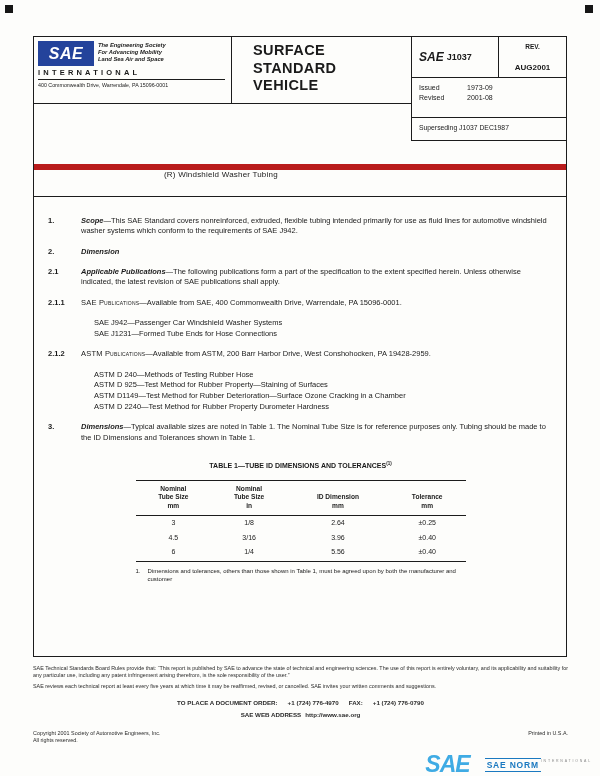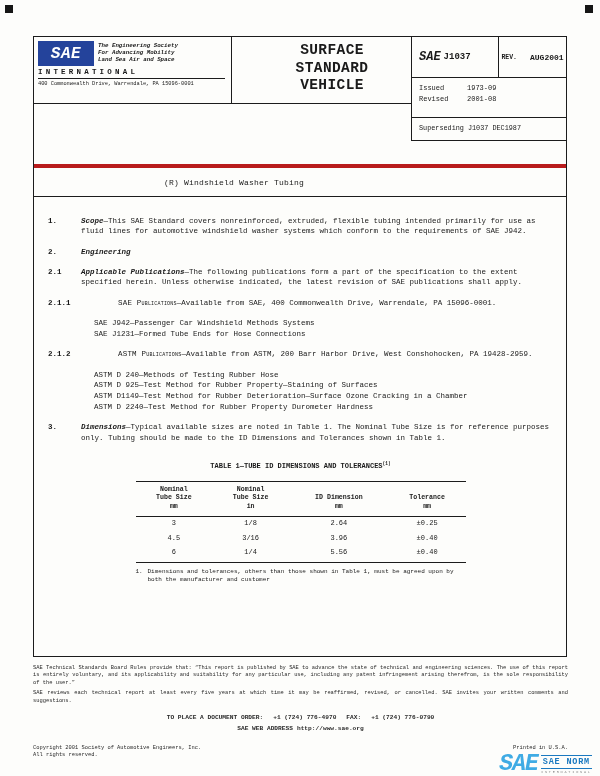--- a/index.html
+++ b/index.html
@@ -1,19 +1,19 @@
 <!DOCTYPE html>
 <html><head>
 <meta charset="utf-8">
 <style>
   * { margin:0; padding:0; box-sizing:border-box; }
   html,body { background:#e8e8e8; }
   .page {
     position:relative; width:600px; height:776px; background:#fdfdfb;
-    font-family:Liberation Mono, monospace; color:#1a1a1a; overflow:hidden;
+    font-family:Liberation Sans, sans-serif; color:#1a1a1a; overflow:hidden;
     margin:0 auto;
   }
   .scan-mark { position:absolute; width:8px; height:8px; background:#161616; }
   .scan-mark.tl { left:5px; top:5px; }
   .scan-mark.tr { right:7px; top:5px; }
 
   .frame { position:absolute; left:33px; top:36px; width:534px; height:621px; border:1px solid #1c1c1c; }
 
   
   .h-left { position:absolute; left:0; top:0; width:198px; height:67px;
@@ -21,47 +21,47 @@
   .logo-row { display:flex; gap:4px; }
   .sae-logo { width:56px; height:25px; background:#24439b; color:#fff; font-style:italic;
     font-weight:bold; font-size:16px; display:flex; align-items:center; justify-content:center; letter-spacing:.5px; }
   .society { font-size:5.8px; font-weight:bold; font-style:italic; line-height:1.25; padding-top:1px; }
   .intl { font-size:7.5px; font-weight:bold; letter-spacing:3.2px; margin-top:2px;
     border-bottom:1px solid #1c1c1c; padding-bottom:2px; }
   .addr { font-size:5.3px; margin-top:2px; }
 
   .h-center { position:absolute; left:198px; top:0; width:179px; height:67px;
     border-bottom:1px solid #1c1c1c; padding:5px 0 0 21px; }
-  .doc-type { font-size:14.5px; font-weight:bold; line-height:1.22; letter-spacing:.4px;text-align:center; }
+  .doc-type { font-size:14.5px; font-weight:bold; line-height:1.22; letter-spacing:.4px; }
 
   .h-right { position:absolute; left:377px; top:0; right:0; height:104px; border-left:1px solid #1c1c1c; font-size:7px; }
   .hr-row1 { height:41px; border-bottom:1px solid #1c1c1c; display:flex; }
   .code-cell { width:87px; border-right:1px solid #1c1c1c; display:flex; align-items:center; padding-left:7px; }
   .code-sae { font-style:italic; font-weight:bold; font-size:12px; }
   .code-num { font-weight:bold; font-size:9px; margin-left:3px; }
-  .rev-cell { flex:1; display:flex; flex-direction:row; align-items:center; justify-content:center; gap:13px; }
+  .rev-cell { flex:1; display:flex; flex-direction:column; align-items:center; justify-content:center; gap:13px; }
   .rev-label { font-size:6.5px; font-weight:bold; }
   .rev-value { font-size:8px; font-weight:bold; }
   .hr-row2 { height:40px; border-bottom:1px solid #1c1c1c; padding:6px 0 0 7px; }
   .meta-row { display:flex; margin-bottom:3px; }
   .meta-label { width:48px; }
   .hr-row3 { height:23px; border-bottom:1px solid #1c1c1c; padding:6px 0 0 7px; font-size:6.8px; }
 
   .title-box { position:absolute; left:0; right:0; top:127px; height:33px;
-    border-top:4px solid #b91c1c; border-bottom:1px solid #1c1c1c;
-    display:flex; align-items:center; padding-left:130px; font-size:8px; letter-spacing:.2px; }
+    border-top:6px solid #b91c1c; border-bottom:1px solid #1c1c1c;
+    display:flex; padding-left:130px; font-size:8px; letter-spacing:.2px; }
 
   
   .docbody { position:absolute; left:0; right:0; top:160px; bottom:0; padding:19px 13px 0 14px;
     font-size:7.5px; line-height:1.38; }
   .para { display:flex; margin-bottom:10px; }
   .pnum { flex:0 0 33px; font-weight:bold; }
   .ptext { flex:1; }
   .lead { font-weight:bold; font-style:italic; }
-  .lead-caps { font-variant:small-caps; letter-spacing:.2px;margin-left:37px; }
+  .lead-caps { font-variant:small-caps; letter-spacing:.2px; }
   .pub-list { margin:0 0 10px 46px; }
   .pub-item { line-height:1.42; }
 
   .table-block { margin-top:18px; }
   .tbl-title { text-align:center; font-size:7px; font-weight:bold; margin-bottom:9px; }
   .tbl-title sup { font-size:4.5px; }
   table.tbl { margin:0 auto; border-collapse:collapse; width:330px; }
   .tbl th { border-top:1px solid #1c1c1c; border-bottom:1px solid #1c1c1c;
     font-size:6.6px; font-weight:bold; padding:4px 2px; line-height:1.3; vertical-align:bottom; text-align:center; }
   .tbl td { font-size:7px; text-align:center; padding:2.5px 2px; }
@@ -75,21 +75,21 @@
   .legal p { margin:0 0 3.5px 0; text-align:justify; }
   .order-line, .web-line { text-align:center; font-size:6.2px; font-weight:bold; }
   .order-line { margin-top:9px; }
   .order-line span { margin:0 5px; }
   .web-line { margin-top:3px; }
   .web-line span { margin:0 2px; }
   .bottom-row { display:flex; justify-content:space-between; margin-top:11px; }
 
   .norm-logo { position:absolute; right:8px; bottom:1px; display:flex; align-items:center; gap:3px; }
   .norm-sae { font-size:23px; font-weight:bold; font-style:italic; color:#3fabe4; line-height:.9; letter-spacing:-1px; }
-  .norm-right { display:flex; flex-direction:column; }
+  .norm-right { display:flex; flex-direction:row;margin-left:12px; }
   .norm-name { color:#1b79c0; font-weight:bold; font-size:8.5px; letter-spacing:.8px;
     border-top:1px solid #1b79c0; border-bottom:1px solid #1b79c0; padding:1px 2px; }
   .norm-sub { font-size:3.5px; color:#8a8a8a; letter-spacing:1.8px; margin-top:1px; text-align:center; }
 </style>
 </head>
 <body>
 
 <div class="page">
   <div class="scan-mark tl"></div>
   <div class="scan-mark tr"></div>
@@ -147,35 +147,35 @@
 
     <div class="docbody">
 
       <div class="para">
         <span class="pnum">1.</span>
         <span class="ptext"><span class="lead">Scope</span><span>—This SAE Standard covers nonreinforced, extruded, flexible tubing intended primarily for use as fluid lines for automotive windshield washer systems which conform to the requirements of SAE J942.</span></span>
       </div>
 
       <div class="para">
         <span class="pnum">2.</span>
-        <span class="ptext"><span class="lead">Engineering</span></span>
+        <span class="ptext"><span class="lead">Dimension</span></span>
       </div>
 
       <div class="para">
         <span class="pnum">2.1</span>
         <span class="ptext"><span class="lead">Applicable Publications</span><span>—The following publications form a part of the specification to the extent specified herein. Unless otherwise indicated, the latest revision of SAE publications shall apply.</span></span>
       </div>
 
       <div class="para">
         <span class="pnum">2.1.1</span>
         <span class="ptext"><span class="lead-caps">SAE Publications</span><span>—Available from SAE, 400 Commonwealth Drive, Warrendale, PA 15096-0001.</span></span>
       </div>
 
       <div class="pub-list">
-        <div class="pub-item">SAE J942—Passenger Car Windshield Methods Systems</div>
+        <div class="pub-item">SAE J942—Passenger Car Windshield Washer Systems</div>
         <div class="pub-item">SAE J1231—Formed Tube Ends for Hose Connections</div>
       </div>
 
       <div class="para">
         <span class="pnum">2.1.2</span>
         <span class="ptext"><span class="lead-caps">ASTM Publications</span><span>—Available from ASTM, 200 Barr Harbor Drive, West Conshohocken, PA 19428-2959.</span></span>
       </div>
 
       <div class="pub-list">
         <div class="pub-item">ASTM D 240—Methods of Testing Rubber Hose</div>

